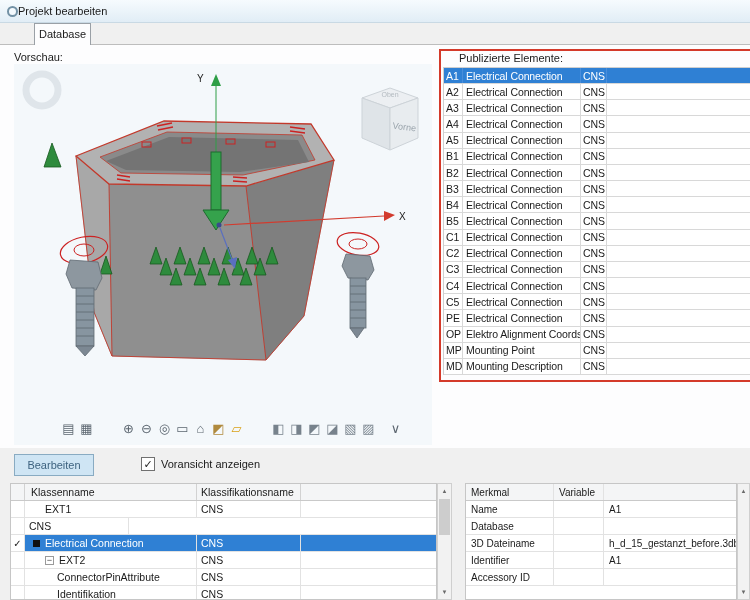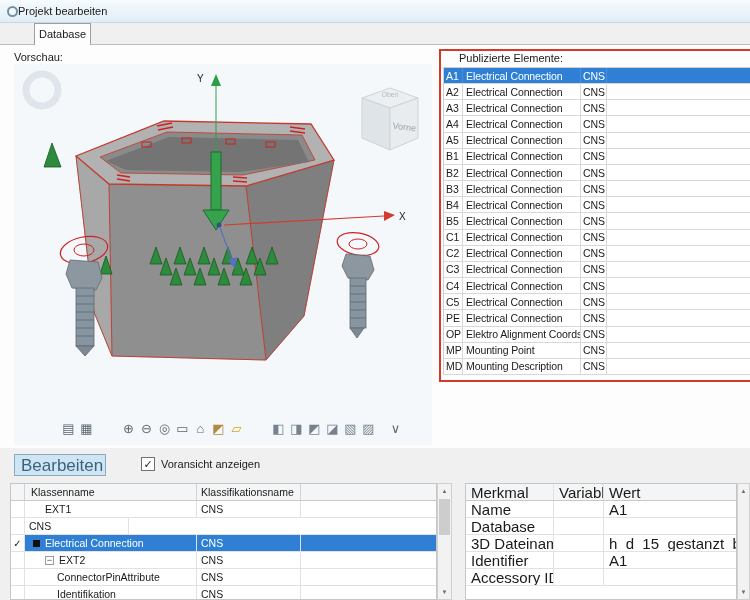--- a/index.html
+++ b/index.html
@@ -31,22 +31,22 @@
     display:flex; flex-direction:column; border-top:1px solid #cfcfcf; border-left:1px solid #cfcfcf; font-size:10.5px; letter-spacing:-0.1px; }
   .pub-row { flex:1; display:flex; border-bottom:1px solid #d8d8d8; }
   .pub-cell { border-right:1px solid #d8d8d8; overflow:hidden; white-space:nowrap; display:flex; align-items:center; }
   .pub-code { width:19px; padding-left:2px; }
   .pub-name { width:118px; padding-left:3px; }
   .pub-cls  { width:26px; padding-left:2px; }
   .pub-fill { flex:1; border-right:none; }
   .pub-row.selected { background:#2f80d4; color:#fff; }
   .pub-row.selected .pub-cell { border-right-color:#4a8edb; }
   
-  .edit-button { position:absolute; left:14px; top:454px; width:92px; height:22px;
-    background:#cfe5f4; border:1px solid #89abc2; color:#3d627f; font:inherit; font-size:17px; }
+  .edit-button { position:absolute; left:14px; top:454px; width:80px; height:22px;
+    background:#cfe5f4; border:1px solid #89abc2; color:#3d627f; font:inherit; font-size:11px; }
   .checkbox-row { position:absolute; left:141px; top:457px; display:flex; align-items:center; gap:6px; }
   .checkbox { width:14px; height:14px; background:#fff; border:1px solid #707070;
     display:flex; align-items:center; justify-content:center; font-size:11px; line-height:1; color:#1b1b1b; }
   
   .class-table { position:absolute; left:10px; top:483px; width:427px; height:117px; background:#fff;
     border:1px solid #c6c6c6; overflow:hidden; font-size:10.5px; }
   .ct-header, .ct-row { display:flex; height:17px; border-bottom:1px solid #e2e2e2; }
   .ct-header { background:#f4f5f6; border-bottom:1px solid #c9c9c9; }
   .ct-cell { border-right:1px solid #e2e2e2; display:flex; align-items:center; overflow:hidden; white-space:nowrap; }
   .ct-header .ct-cell { border-right-color:#d2d2d2; }
@@ -63,21 +63,21 @@
   
   .scrollbar { position:absolute; background:#f2f2f2; border:1px solid #cfcfcf; }
   .ct-scroll { left:437px; top:483px; width:15px; height:117px; }
   .at-scroll { left:737px; top:483px; width:13px; height:117px; }
   .sb-btn { position:absolute; left:0; right:0; height:14px; display:flex; align-items:center; justify-content:center;
     font-size:6px; color:#6a6a6a; background:#f2f2f2; }
   .sb-up { top:0; } .sb-down { bottom:0; }
   .sb-thumb { position:absolute; left:1px; right:1px; top:15px; height:36px; background:#cdcdcd; }
   
   .attr-table { position:absolute; left:465px; top:483px; width:272px; height:117px; background:#fff;
-    border:1px solid #c6c6c6; overflow:hidden; font-size:15px; }
+    border:1px solid #c6c6c6; overflow:hidden; font-size:10px; }
   .at-header, .at-row { display:flex; height:17px; border-bottom:1px solid #e2e2e2; }
   .at-header { background:#f4f5f6; border-bottom:1px solid #c9c9c9; }
   .at-cell { border-right:1px solid #e2e2e2; display:flex; align-items:center; padding-left:5px; overflow:hidden; white-space:nowrap; }
   .at-merkmal { width:88px; flex:none; } .at-var { width:50px; flex:none; } .at-wert { flex:1; border-right:none; }
 </style>
 </head>
 <body>
 
 <div class="titlebar">
   <span class="title-icon"></span>
@@ -381,21 +381,20 @@
 <div class="scrollbar ct-scroll">
   <div class="sb-btn sb-up">▲</div>
   <div class="sb-thumb"></div>
   <div class="sb-btn sb-down">▼</div>
 </div>
 
 <div class="attr-table">
   <div class="at-header">
     <div class="at-cell at-merkmal">Merkmal</div>
     <div class="at-cell at-var">Variable</div>
-    <div class="at-cell at-wert">Wert</div>
   </div>
   <div>
       <div class="at-row">
         <div class="at-cell at-merkmal">Name</div>
         <div class="at-cell at-var"></div>
         <div class="at-cell at-wert">A1</div>
       </div>
       <div class="at-row">
         <div class="at-cell at-merkmal">Database</div>
         <div class="at-cell at-var"></div>

